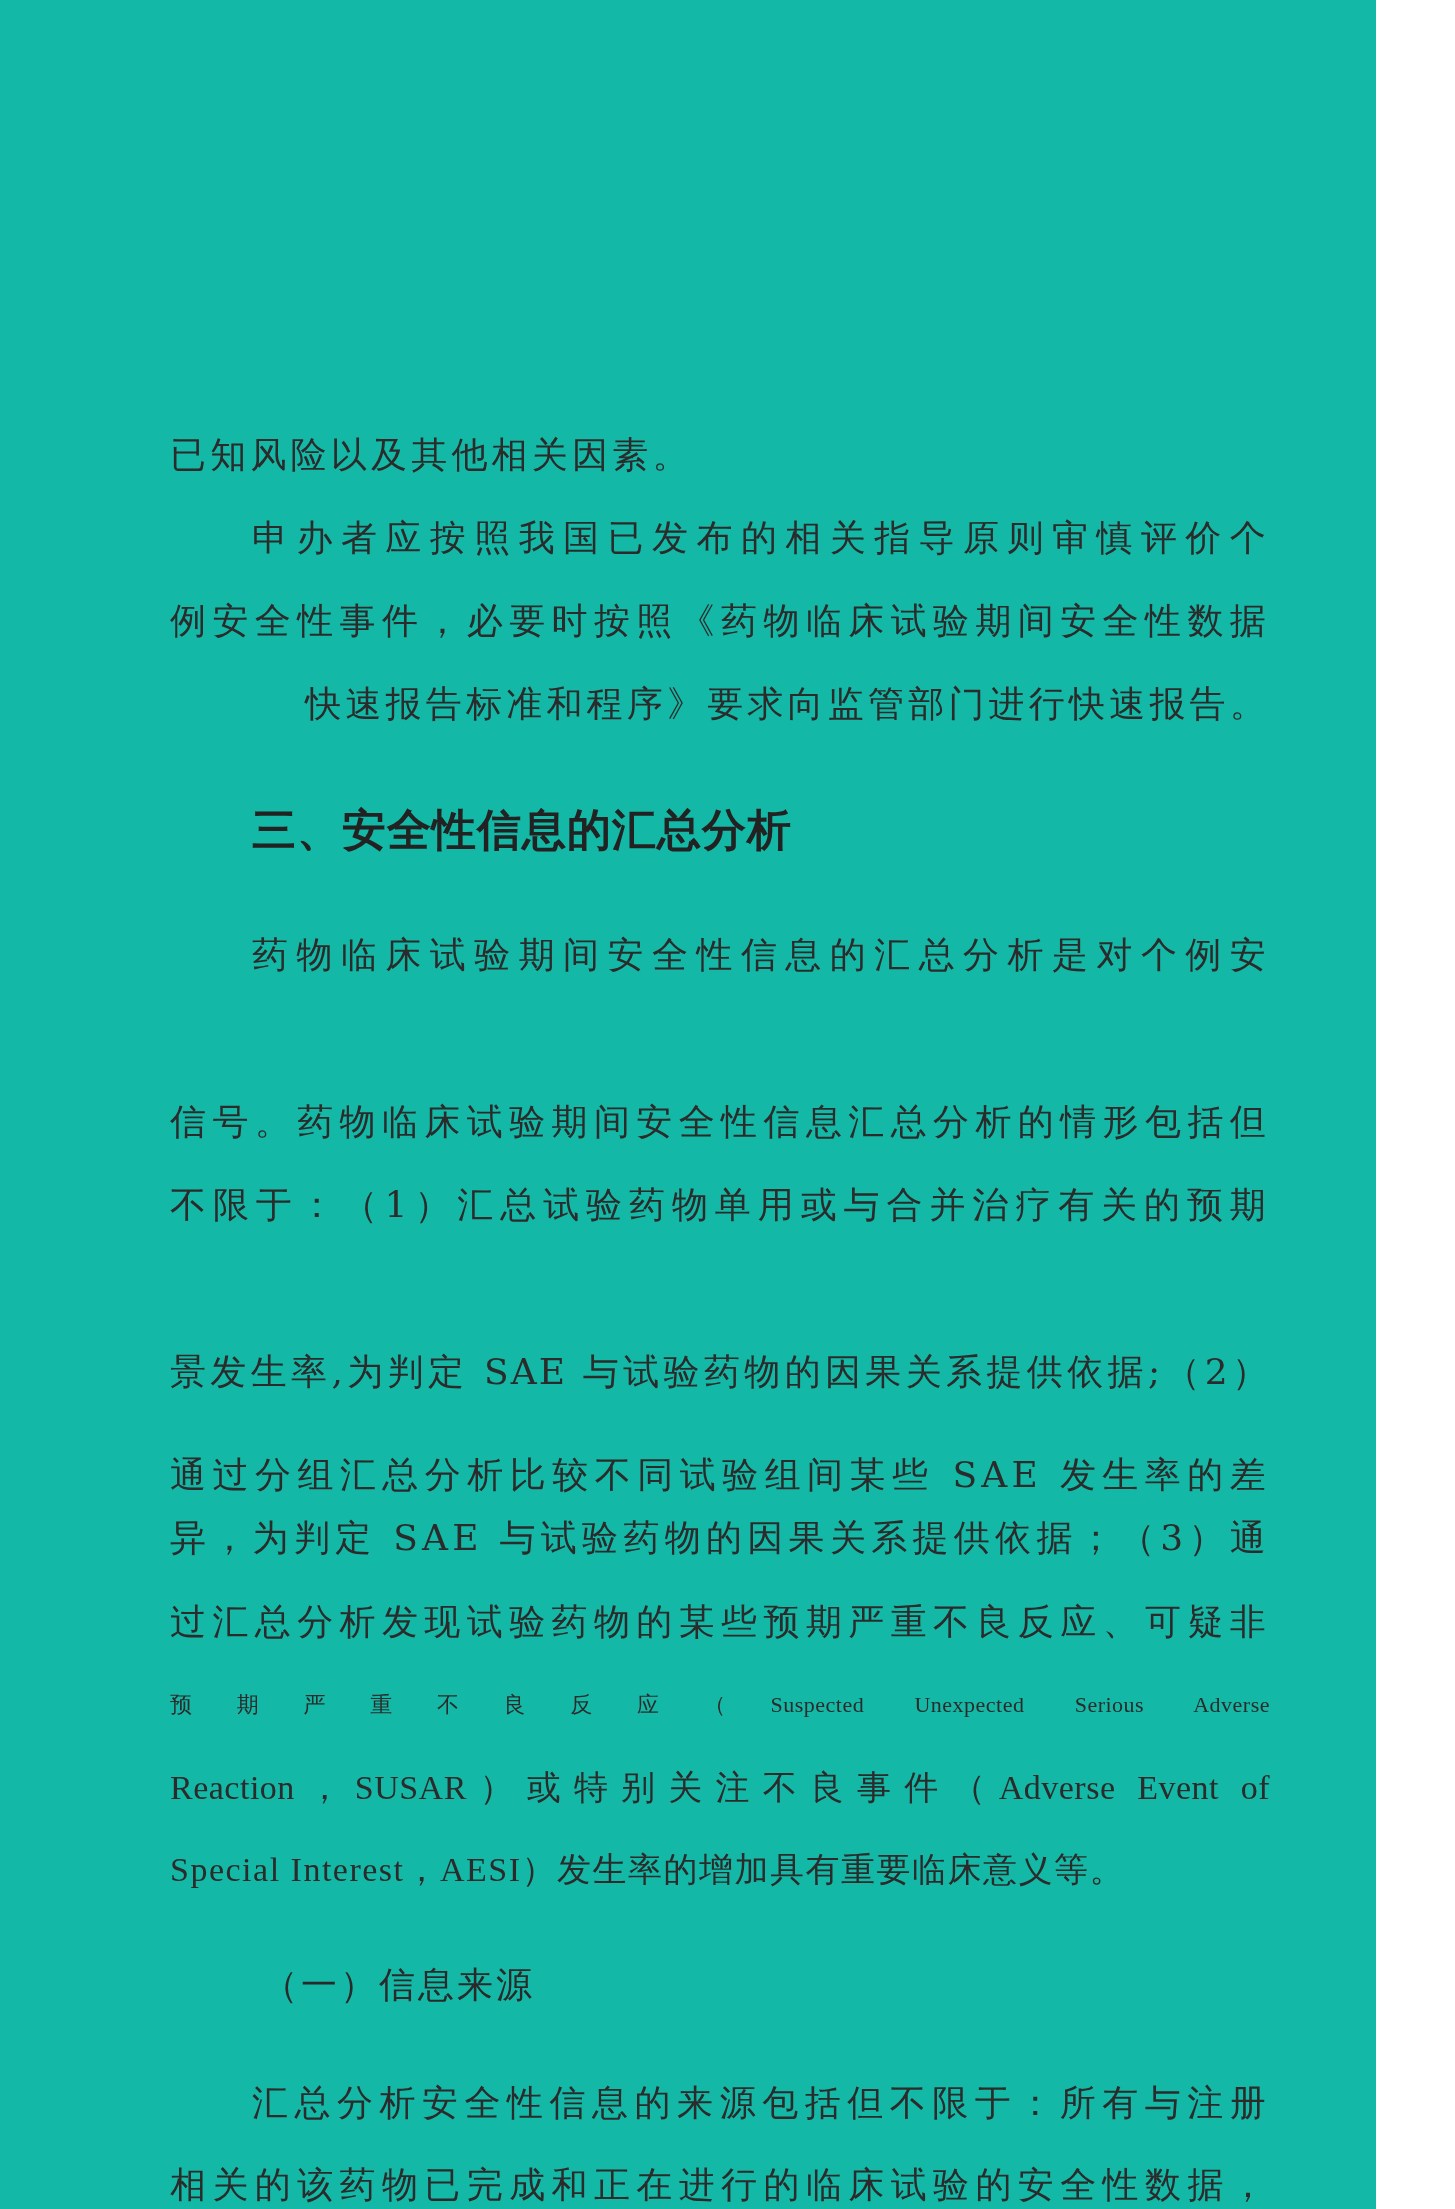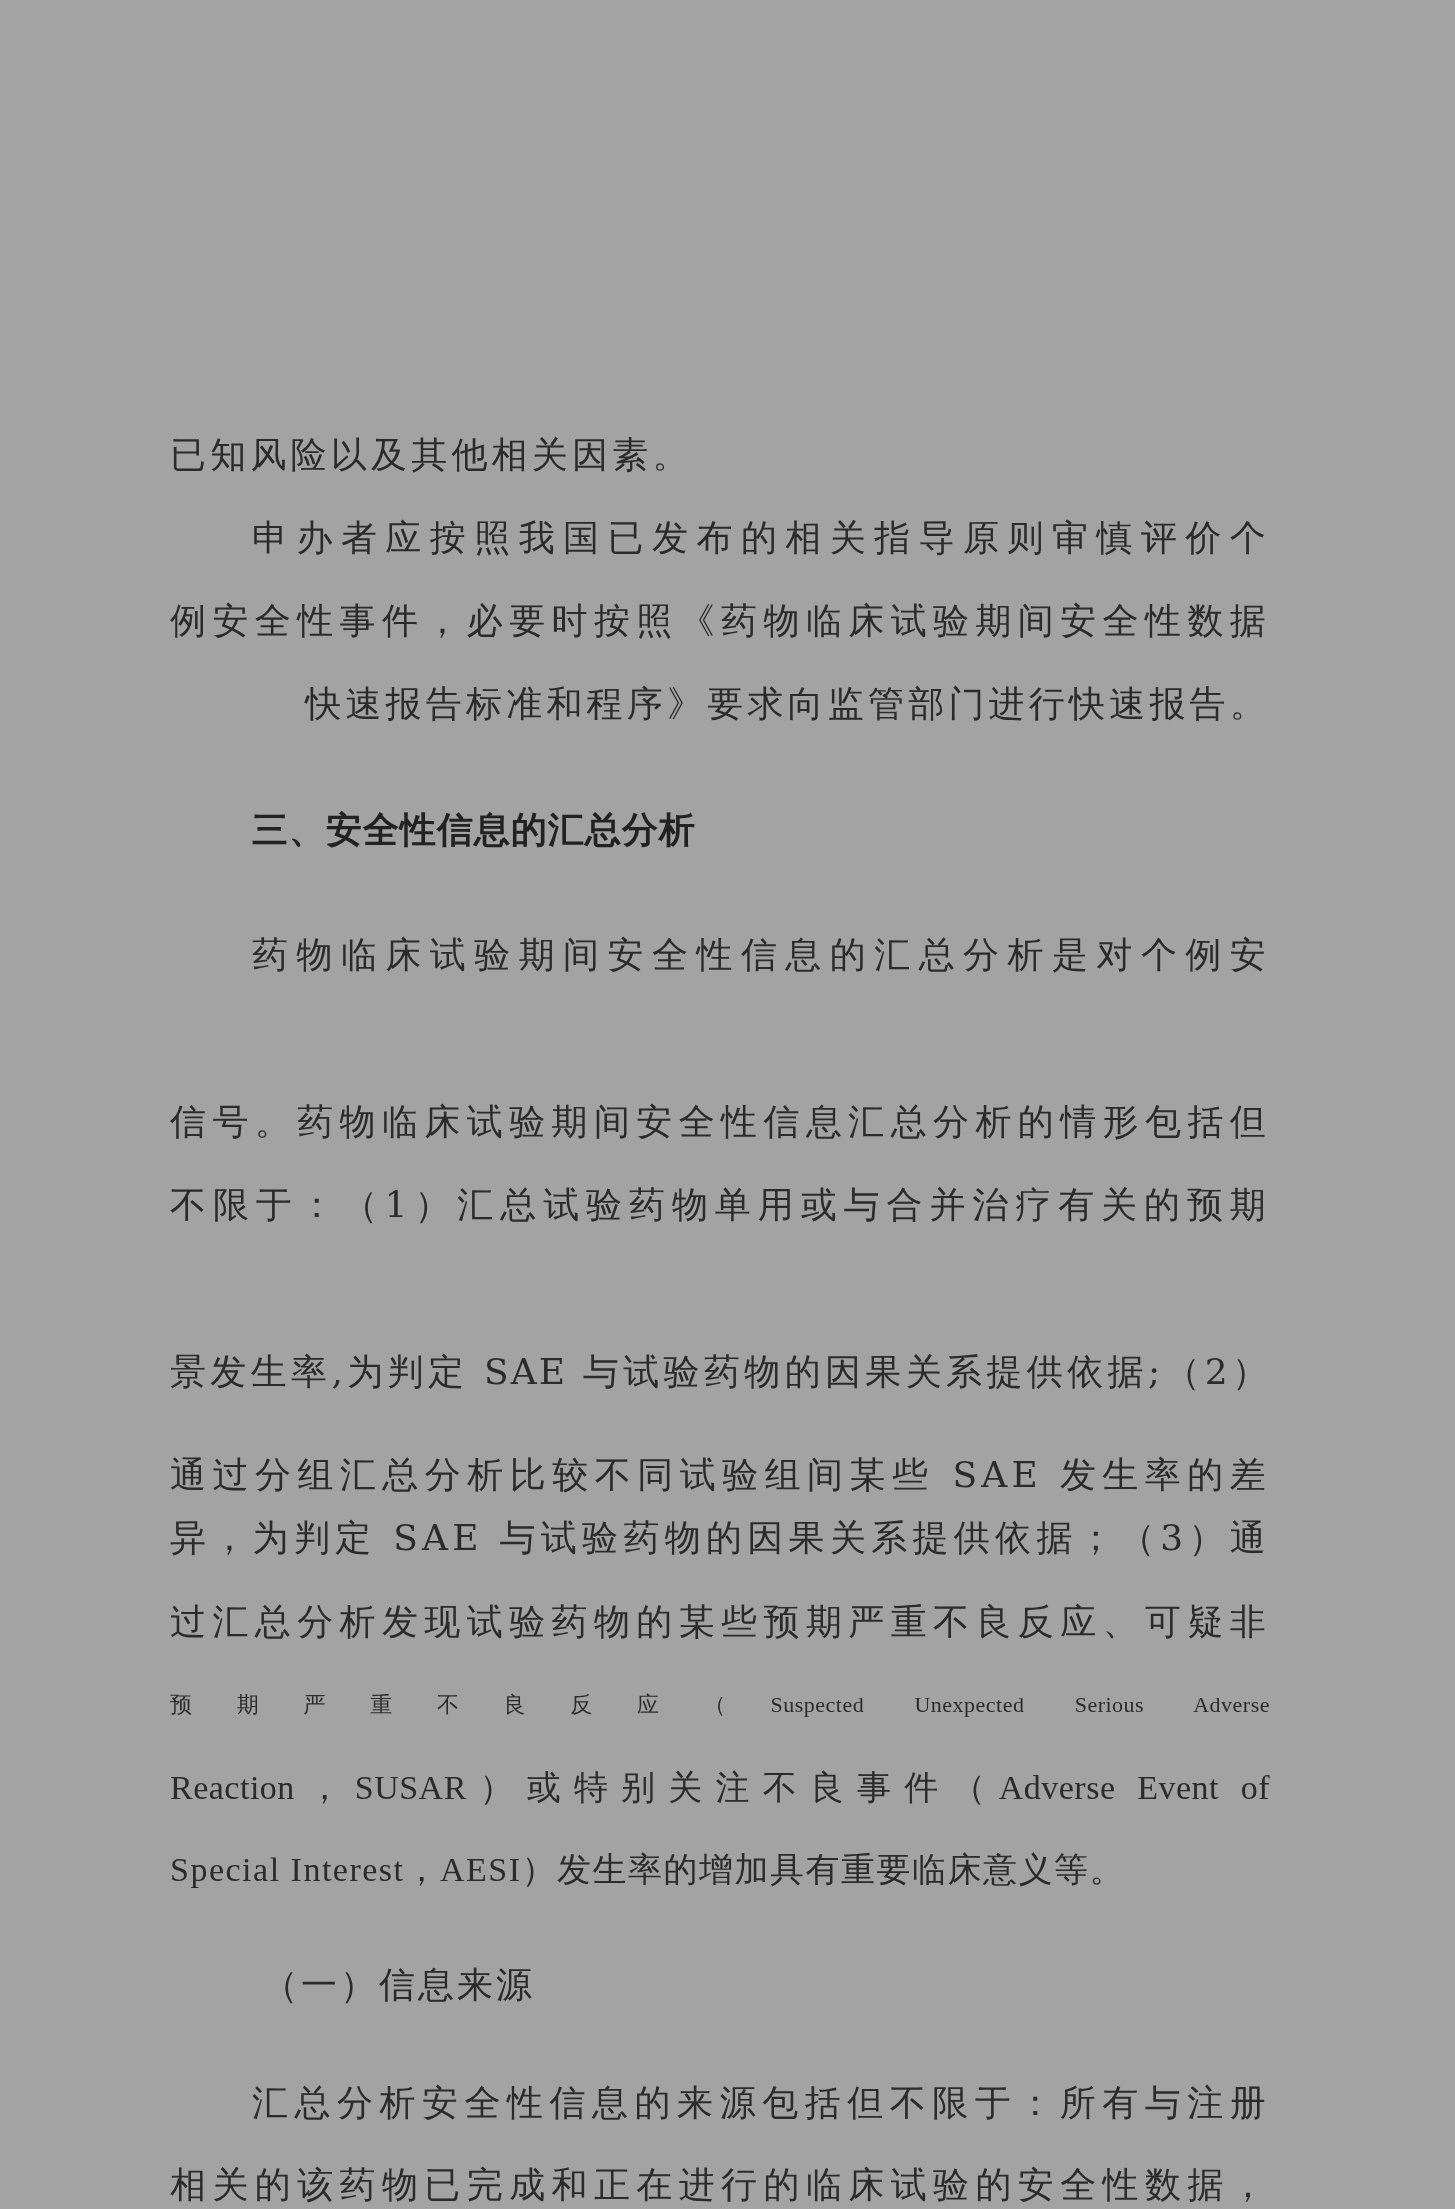--- a/index.html
+++ b/index.html
@@ -11,23 +11,24 @@
       width: 1455px;
       height: 2209px;
       position: relative;
       overflow: hidden;
       font-family: "DejaVu Serif", "Liberation Serif", serif;
       color: #2a2a2a;
     }
     .page {
       position: absolute;
       left: 0; top: 0;
-      width: 1455px;
+      width: 1329px;
       height: 2209px;
-      background: #a3a3a3;
+      background: #14b8a6;
+      padding-left: 47px;
     }
     .line {
       position: absolute;
       left: 170px;
       width: 1100px;
       font-size: 36px;
       line-height: 48px;
       height: 48px;
       white-space: nowrap;
       letter-spacing: 4.2px;
@@ -36,21 +37,21 @@
     .line.indent { left: 252px; width: 1018px; }
     .line.justify {
       text-align: justify;
       text-align-last: justify;
     }
     .heading {
       position: absolute;
       left: 252px;
       font-family: "DejaVu Sans", "Liberation Sans", sans-serif;
       font-weight: bold;
-      font-size: 36px;
+      font-size: 44px;
       line-height: 48px;
       letter-spacing: 1px;
       color: #222222;
       white-space: nowrap;
     }
     .subheading {
       position: absolute;
       left: 262px;
       font-family: "DejaVu Sans", "Liberation Sans", sans-serif;
       font-size: 36px;

